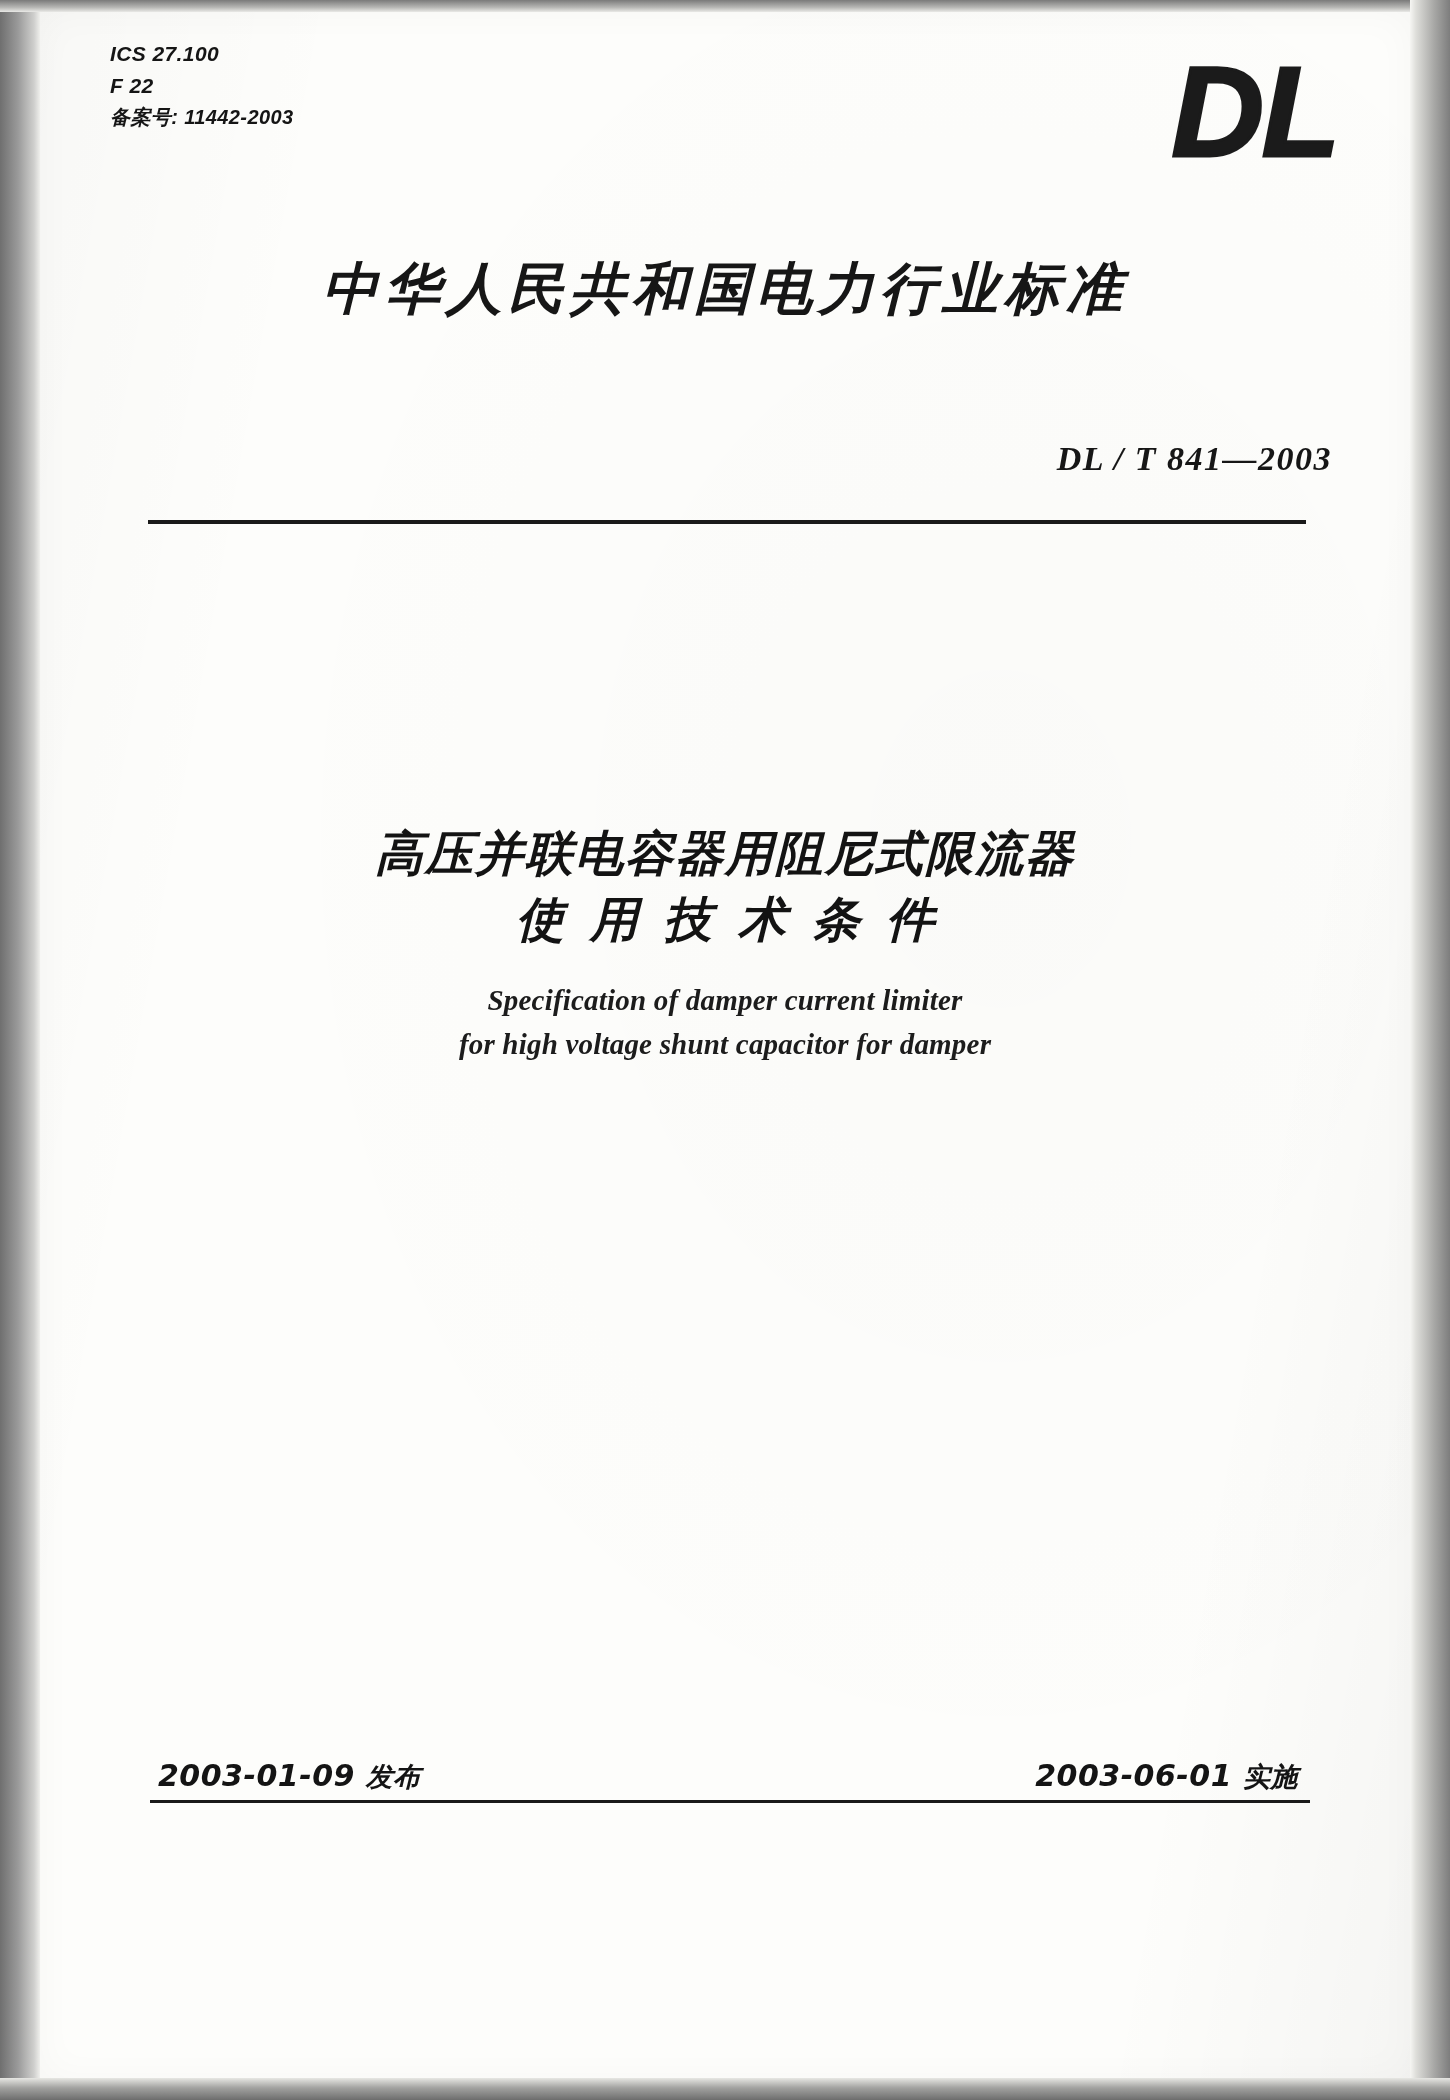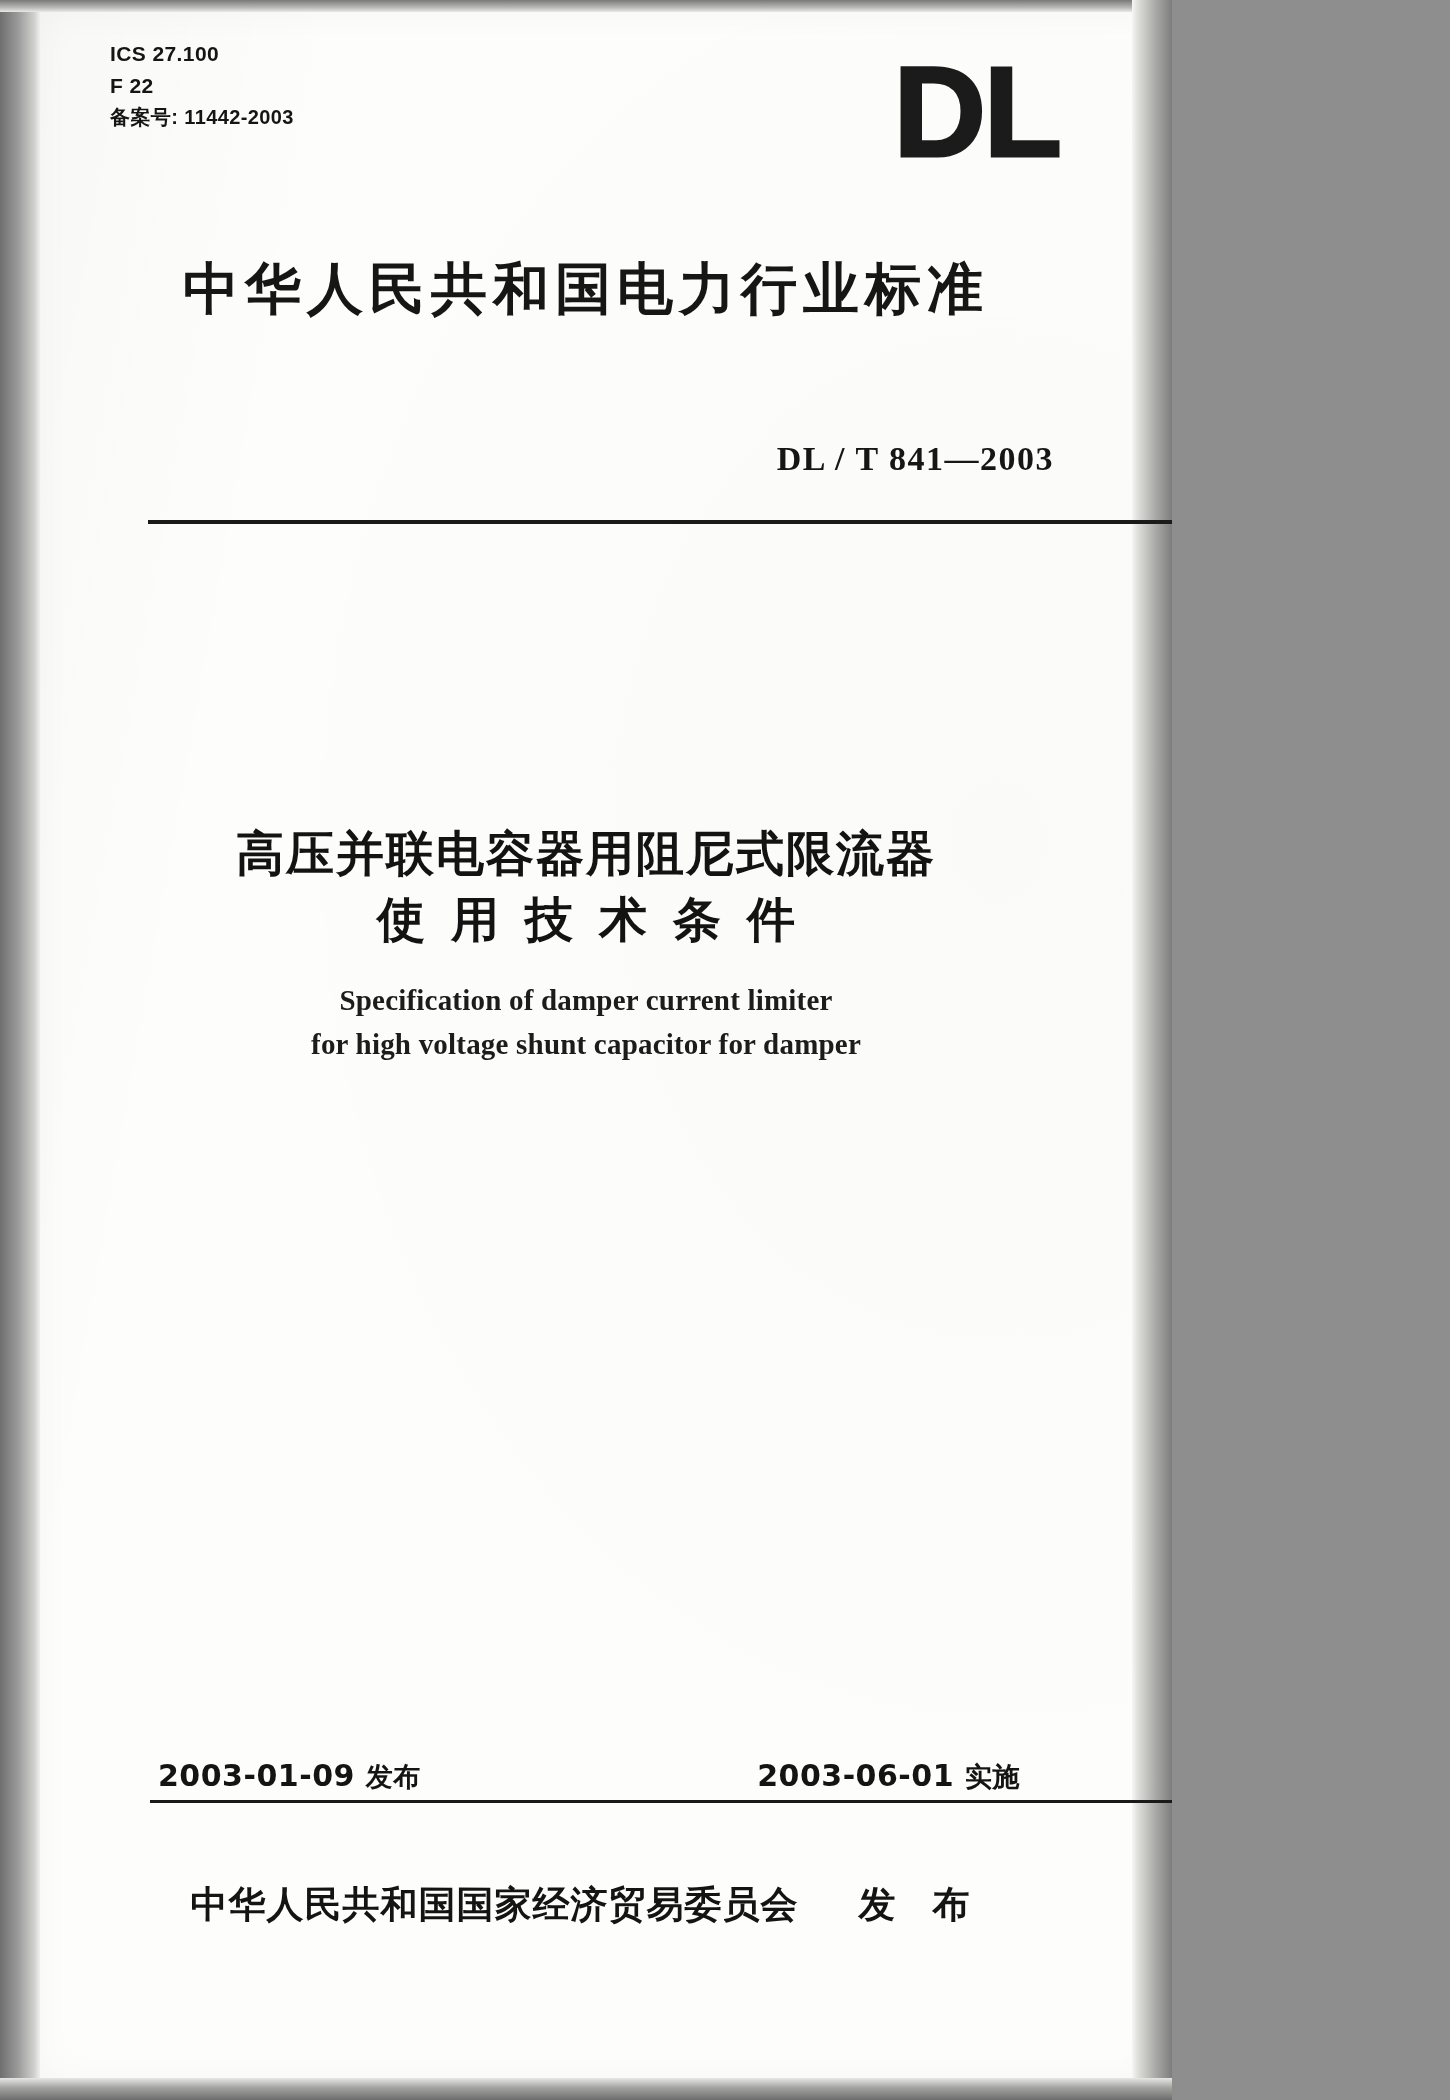--- a/index.html
+++ b/index.html
@@ -8,24 +8,25 @@
     background: #8e8e8e;
   }
   body {
     width: 1450px;
     height: 2100px;
     overflow: hidden;
     font-family: "Liberation Serif", serif;
   }
   #page {
     position: relative;
-    width: 1172px;
+    width: 1450px;
     height: 2100px;
     background: #22c55e;
     overflow: hidden;
+    font-style: italic;
   }
   
   .paper {
     position: absolute;
     left: 38px;
     top: 10px;
     width: 1375px;
     height: 2072px;
     background: #fdfdfb;
     box-shadow: inset 0 0 40px rgba(0,0,0,0.035);
@@ -267,18 +268,14 @@
     <span class="date-cn">发布</span>
   </div>
 
   <div class="date-effective">
     <span>2003-06-01</span>
     <span class="date-cn">实施</span>
   </div>
 
   <div class="rule-bottom"></div>
 
-  <div class="publisher">
-    <span>中华人民共和国国家经济贸易委员会</span>
-    <span class="pub-verb">发 布</span>
-  </div>
 
 </div>
 
 </body></html>

